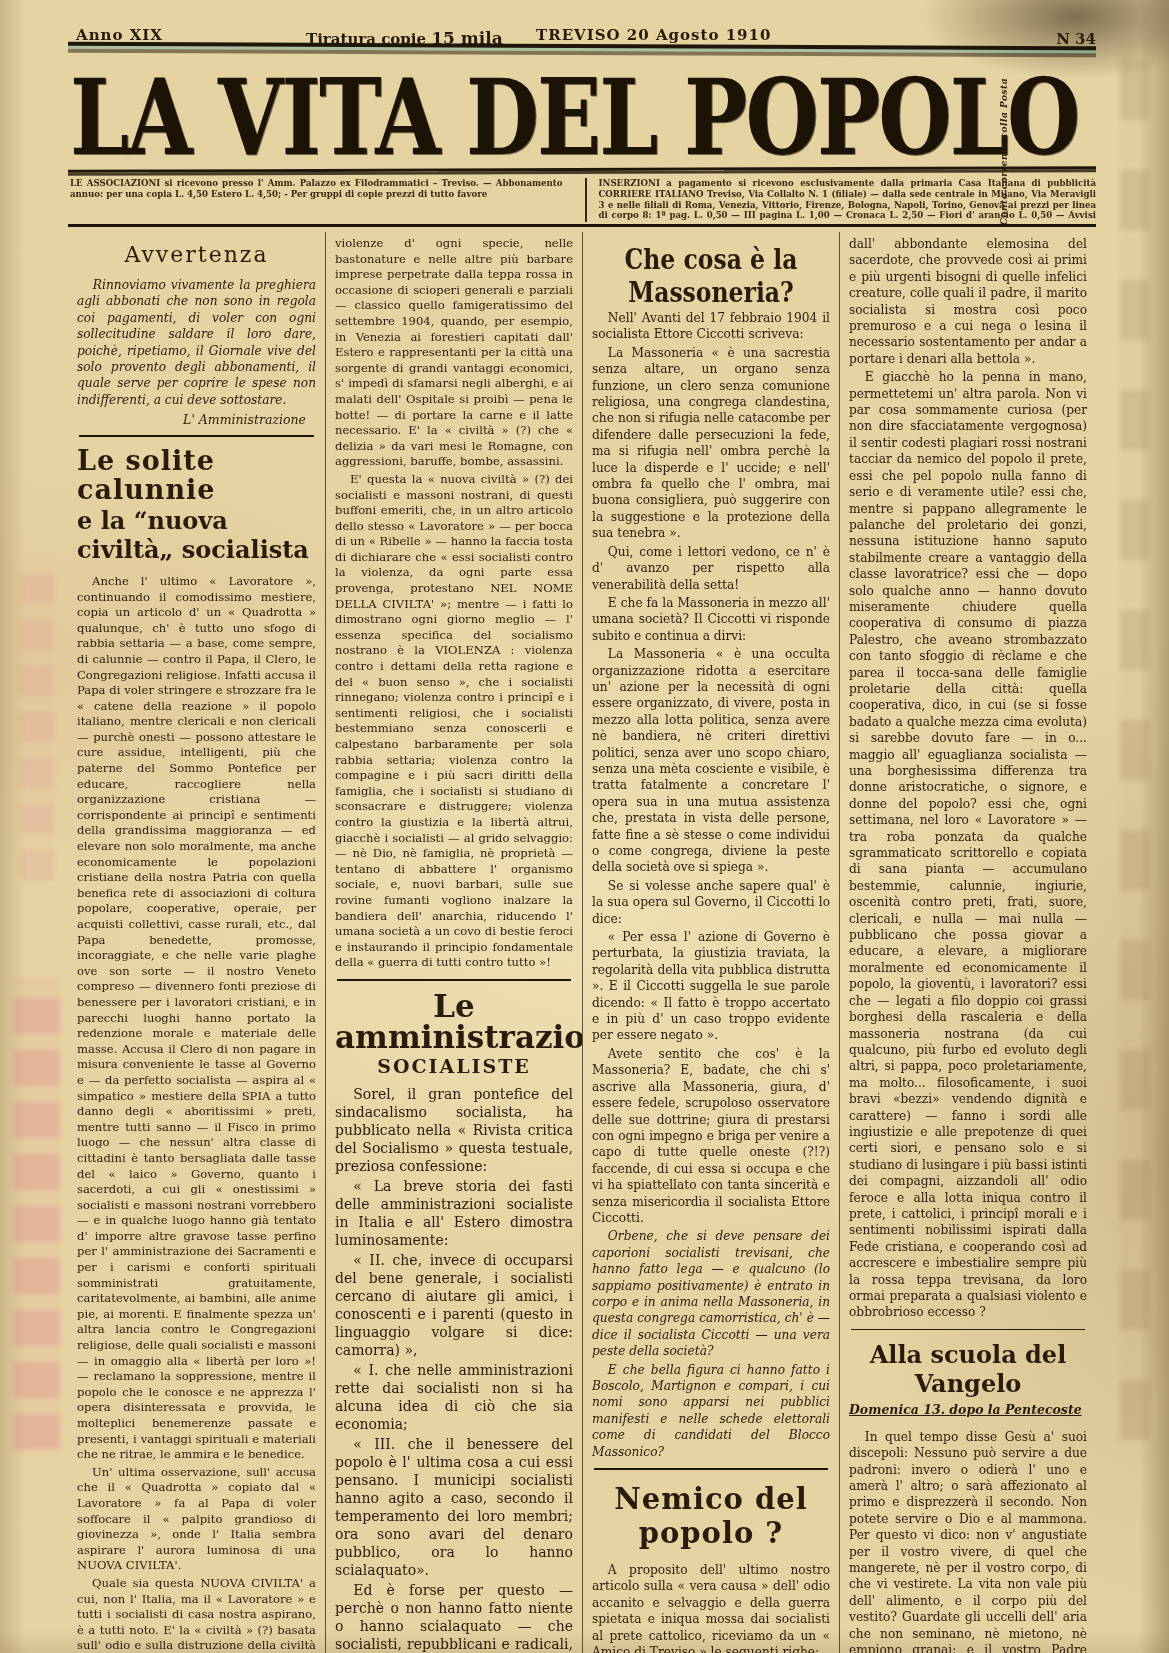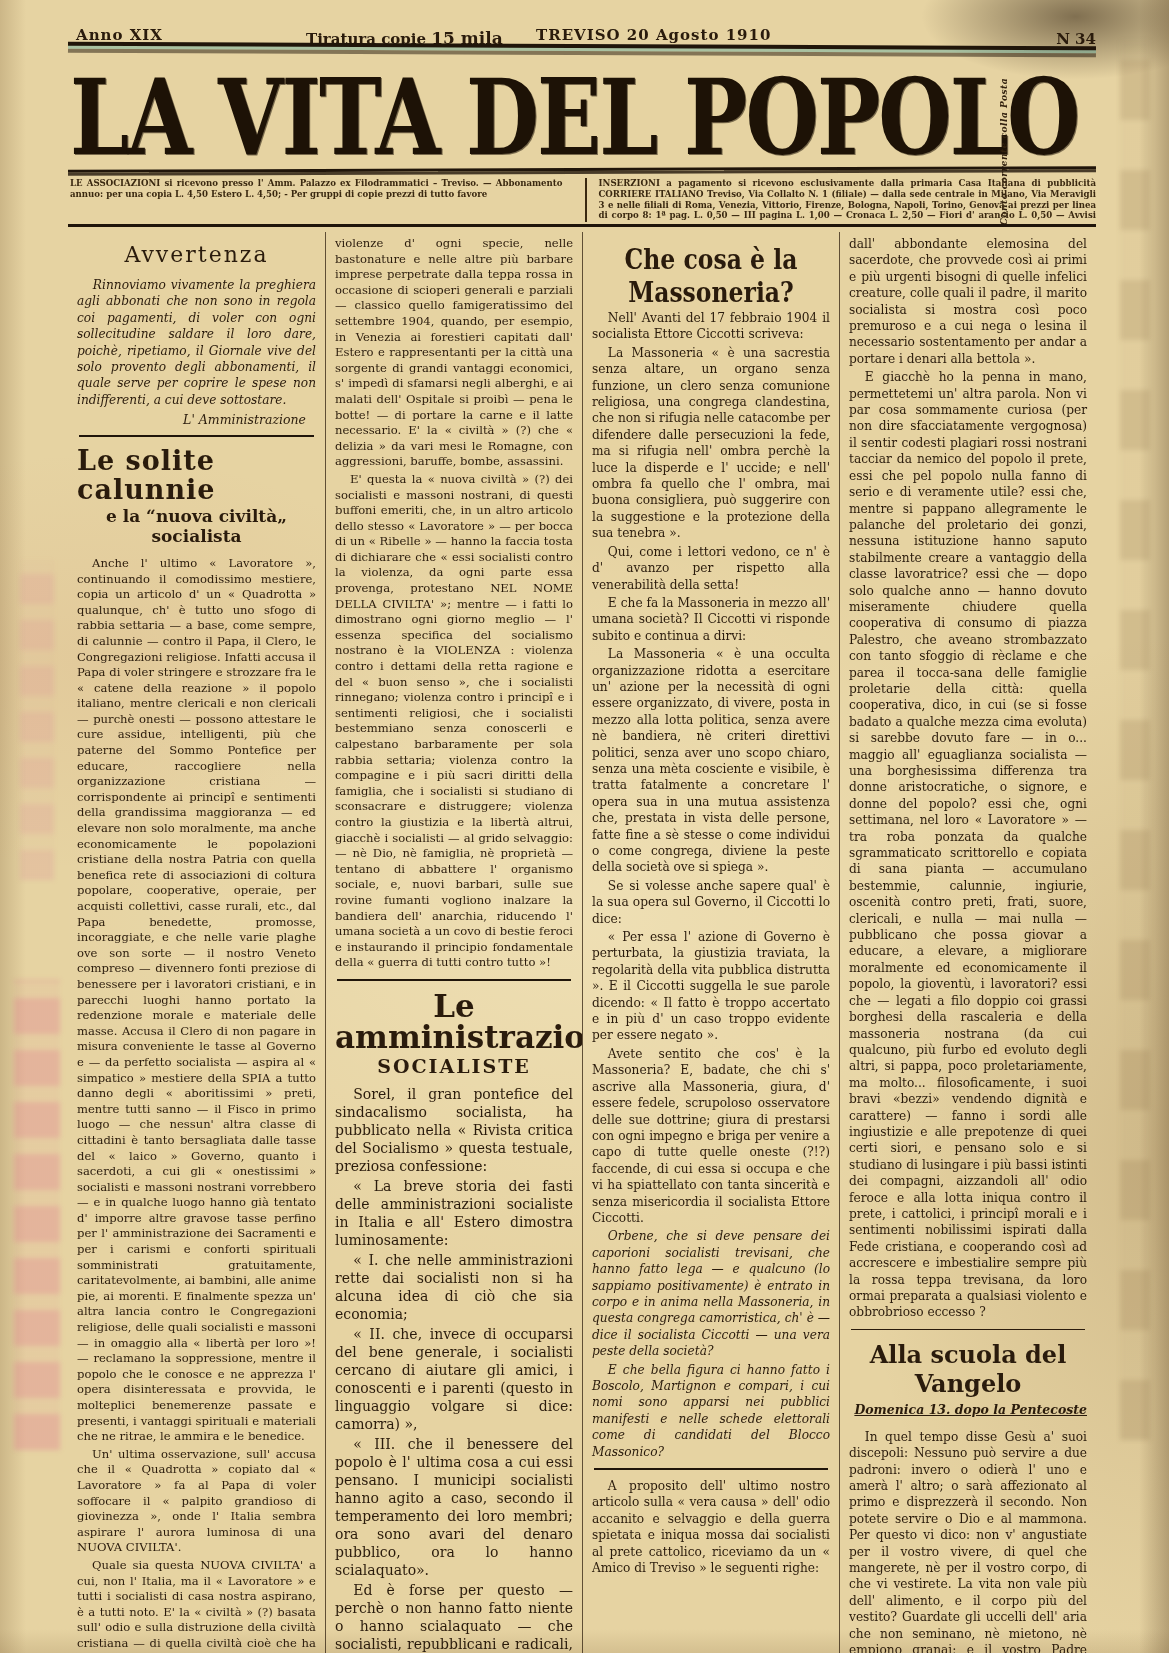--- a/index.html
+++ b/index.html
@@ -69,30 +69,30 @@
   .ital{font-style:italic;}
   .noindent{text-indent:0;}
 
   .art-sep{border:none; border-top:1px solid #2a1b0c; margin:8px 2px;}
   .art-sep.heavy{border-top:2px solid #20150a;}
 
   .h-avvertenza{font-size:22px; letter-spacing:2px; text-align:center; margin:6px 0 10px 0; font-weight:normal;}
   .sig{text-align:right; font-size:12.5px; margin:4px 10px 6px 0;}
 
   .h-calunnie{font-size:27px; font-weight:bold; line-height:1.05; margin:10px 0 2px 0; letter-spacing:1px;}
-  .h-calunnie-sub{font-size:17px; font-weight:bold; text-align:center; margin:0 0 10px 0;}
+  .h-calunnie-sub{font-size:24px; font-weight:bold; text-align:left; margin:0 0 10px 0;}
 
   .h-amm{font-size:31px; font-weight:bold; text-align:center; line-height:1.0; margin:10px 0 0 0; letter-spacing:0px;}
   .h-amm-sub{font-size:19px; font-weight:bold; text-align:center; letter-spacing:2px; margin:2px 0 8px 0;}
 
   .h-mass{font-size:23.5px; font-weight:900; text-align:center; margin:8px 0 10px 0; letter-spacing:0px; transform:scaleY(1.15); transform-origin:center top;}
   .h-nemico{font-size:29px; font-weight:bold; text-align:center; margin:12px 0 12px 0; letter-spacing:1px;}
 
   .h-vangelo{font-size:24px; font-weight:bold; text-align:center; margin:10px 0 4px 0;}
-  .h-vangelo-sub{font-size:12.5px; font-weight:bold; font-style:italic; text-align:right; margin:0 0 12px 0; text-decoration:underline;}
+  .h-vangelo-sub{font-size:12.5px; font-weight:bold; font-style:italic; text-align:left; margin:0 0 12px 0; text-decoration:underline;}
 </style>
 </head>
 <body>
 
 <div class="page">
 
   <div class="stamp s1"></div>
   <div class="stamp s2"></div>
   <div class="stamp s3"></div>
 
@@ -138,22 +138,22 @@
       <article>
         <p class="noindent">violenze d' ogni specie, nelle bastonature e nelle altre più barbare imprese perpetrate dalla teppa rossa in occasione di scioperi generali e parziali — classico quello famigeratissimo del settembre 1904, quando, per esempio, in Venezia ai forestieri capitati dall' Estero e rappresentanti per la città una sorgente di grandi vantaggi economici, s' impedì di sfamarsi negli alberghi, e ai malati dell' Ospitale si proibì — pena le botte! — di portare la carne e il latte necessario. E' la « civiltà » (?) che « delizia » da vari mesi le Romagne, con aggressioni, baruffe, bombe, assassini.</p>
         <p>E' questa la « nuova civiltà » (?) dei socialisti e massoni nostrani, di questi buffoni emeriti, che, in un altro articolo dello stesso « Lavoratore » — per bocca di un « Ribelle » — hanno la faccia tosta di dichiarare che « essi socialisti contro la violenza, da ogni parte essa provenga, protestano NEL NOME DELLA CIVILTA' »; mentre — i fatti lo dimostrano ogni giorno meglio — l' essenza specifica del socialismo nostrano è la VIOLENZA : violenza contro i dettami della retta ragione e del « buon senso », che i socialisti rinnegano; violenza contro i principî e i sentimenti religiosi, che i socialisti bestemmiano senza conoscerli e calpestano barbaramente per sola rabbia settaria; violenza contro la compagine e i più sacri diritti della famiglia, che i socialisti si studiano di sconsacrare e distruggere; violenza contro la giustizia e la libertà altrui, giacchè i socialisti — al grido selvaggio: — nè Dio, nè famiglia, nè proprietà — tentano di abbattere l' organismo sociale, e, nuovi barbari, sulle sue rovine fumanti vogliono inalzare la bandiera dell' anarchia, riducendo l' umana società a un covo di bestie feroci e instaurando il principio fondamentale della « guerra di tutti contro tutto »!</p>
       </article>
       <hr class="art-sep heavy">
       <article class="big">
         <h1 class="h-amm">Le amministrazioni</h1>
         <h3 class="h-amm-sub">SOCIALISTE</h3>
         <p>Sorel, il gran pontefice del sindacalismo socialista, ha pubblicato nella « Rivista critica del Socialismo » questa testuale, preziosa confessione:</p>
         <p>« La breve storia dei fasti delle amministrazioni socialiste in Italia e all' Estero dimostra luminosamente:</p>
+        <p>« II. che, invece di occuparsi del bene generale, i socialisti cercano di aiutare gli amici, i conoscenti e i parenti (questo in linguaggio volgare si dice: camorra) »,</p>
         <p>« I. che nelle amministrazioni rette dai socialisti non si ha alcuna idea di ciò che sia economia;</p>
-        <p>« II. che, invece di occuparsi del bene generale, i socialisti cercano di aiutare gli amici, i conoscenti e i parenti (questo in linguaggio volgare si dice: camorra) »,</p>
         <p>« III. che il benessere del popolo è l' ultima cosa a cui essi pensano. I municipi socialisti hanno agito a caso, secondo il temperamento dei loro membri; ora sono avari del denaro pubblico, ora lo hanno scialaquato».</p>
         <p>Ed è forse per questo — perchè o non hanno fatto niente o hanno scialaquato — che socialisti, repubblicani e radicali, come da noi, si mettono insieme e formano i blocchi popolari, Asinus asinum fricat.... e il popolo, quando li prende sul serio e li manda in Comune, fa sempre alla fine la goffa figura.... del terzo che paga.!</p>
       </article>
     </div>
 
     <div class="col mid">
       <article>
         <h1 class="h-mass">Che cosa è la Massoneria?</h1>
         <p>Nell' Avanti del 17 febbraio 1904 il socialista Ettore Ciccotti scriveva:</p>
         <p>La Massoneria « è una sacrestia senza altare, un organo senza funzione, un clero senza comunione religiosa, una congrega clandestina, che non si rifugia nelle catacombe per difendere dalle persecuzioni la fede, ma si rifugia nell' ombra perchè la luce la disperde e l' uccide; e nell' ombra fa quello che l' ombra, mai buona consigliera, può suggerire con la suggestione e la protezione della sua tenebra ».</p>
@@ -161,20 +161,21 @@
         <p>E che fa la Massoneria in mezzo all' umana società? Il Ciccotti vi risponde subito e continua a dirvi:</p>
         <p>La Massoneria « è una occulta organizzazione ridotta a esercitare un' azione per la necessità di ogni essere organizzato, di vivere, posta in mezzo alla lotta politica, senza avere nè bandiera, nè criteri direttivi politici, senza aver uno scopo chiaro, senza una mèta cosciente e visibile, è tratta fatalmente a concretare l' opera sua in una mutua assistenza che, prestata in vista delle persone, fatte fine a sè stesse o come individui o come congrega, diviene la peste della società ove si spiega ».</p>
         <p>Se si volesse anche sapere qual' è la sua opera sul Governo, il Ciccotti lo dice:</p>
         <p>« Per essa l' azione di Governo è perturbata, la giustizia traviata, la regolarità della vita pubblica distrutta ». E il Ciccotti suggella le sue parole dicendo: « Il fatto è troppo accertato e in più d' un caso troppo evidente per essere negato ».</p>
         <p>Avete sentito che cos' è la Massoneria? E, badate, che chi s' ascrive alla Massoneria, giura, d' essere fedele, scrupoloso osservatore delle sue dottrine; giura di prestarsi con ogni impegno e briga per venire a capo di tutte quelle oneste (?!?) faccende, di cui essa si occupa e che vi ha spiattellato con tanta sincerità e senza misericordia il socialista Ettore Ciccotti.</p>
         <p class="ital">Orbene, che si deve pensare dei caporioni socialisti trevisani, che hanno fatto lega — e qualcuno (lo sappiamo positivamente) è entrato in corpo e in anima nella Massoneria, in questa congrega camorristica, ch' è — dice il socialista Ciccotti — una vera peste della società?</p>
         <p class="ital">E che bella figura ci hanno fatto i Boscolo, Martignon e compari, i cui nomi sono apparsi nei pubblici manifesti e nelle schede elettorali come di candidati del Blocco Massonico?</p>
       </article>
       <hr class="art-sep heavy">
       <article>
+        <h1 class="h-nemico">Nemico del popolo ?</h1>
         <p>A proposito dell' ultimo nostro articolo sulla « vera causa » dell' odio accanito e selvaggio e della guerra spietata e iniqua mossa dai socialisti al prete cattolico, riceviamo da un « Amico di Treviso » le seguenti righe:</p>
 
       </article>
     </div>
 
     <div class="col mid">
       <article>
         <p class="noindent">dall' abbondante elemosina del sacerdote, che provvede così ai primi e più urgenti bisogni di quelle infelici creature, colle quali il padre, il marito socialista si mostra così poco premuroso e a cui nega o lesina il necessario sostentamento per andar a portare i denari alla bettola ».</p>
         <p>E giacchè ho la penna in mano, permettetemi un' altra parola. Non vi par cosa sommamente curiosa (per non dire sfacciatamente vergognosa) il sentir codesti plagiari rossi nostrani tacciar da nemico del popolo il prete, essi che pel popolo nulla fanno di serio e di veramente utile? essi che, mentre si pappano allegramente le palanche del proletario dei gonzi, nessuna istituzione hanno saputo stabilmente creare a vantaggio della classe lavoratrice? essi che — dopo solo qualche anno — hanno dovuto miseramente chiudere quella cooperativa di consumo di piazza Palestro, che aveano strombazzato con tanto sfoggio di rèclame e che parea il tocca-sana delle famiglie proletarie della città: quella cooperativa, dico, in cui (se si fosse badato a qualche mezza cima evoluta) si sarebbe dovuto fare — in o... maggio all' eguaglianza socialista — una borghesissima differenza tra donne aristocratiche, o signore, e donne del popolo? essi che, ogni settimana, nel loro « Lavoratore » — tra roba ponzata da qualche sgrammaticato scrittorello e copiata di sana pianta — accumulano bestemmie, calunnie, ingiurie, oscenità contro preti, frati, suore, clericali, e nulla — mai nulla — pubblicano che possa giovar a educare, a elevare, a migliorare moralmente ed economicamente il popolo, la gioventù, i lavoratori? essi che — legati a filo doppio coi grassi borghesi della rascaleria e della massoneria nostrana (da cui qualcuno, più furbo ed evoluto degli altri, si pappa, poco proletariamente, ma molto... filosoficamente, i suoi bravi «bezzi» vendendo dignità e carattere) — fanno i sordi alle ingiustizie e alle prepotenze di quei certi siori, e pensano solo e si studiano di lusingare i più bassi istinti dei compagni, aizzandoli all' odio feroce e alla lotta iniqua contro il prete, i cattolici, i principî morali e i sentimenti nobilissimi ispirati dalla Fede cristiana, e cooperando così ad accrescere e imbestialire sempre più la rossa teppa trevisana, da loro ormai preparata a qualsiasi violento e obbrobrioso eccesso ?</p>
       </article>

